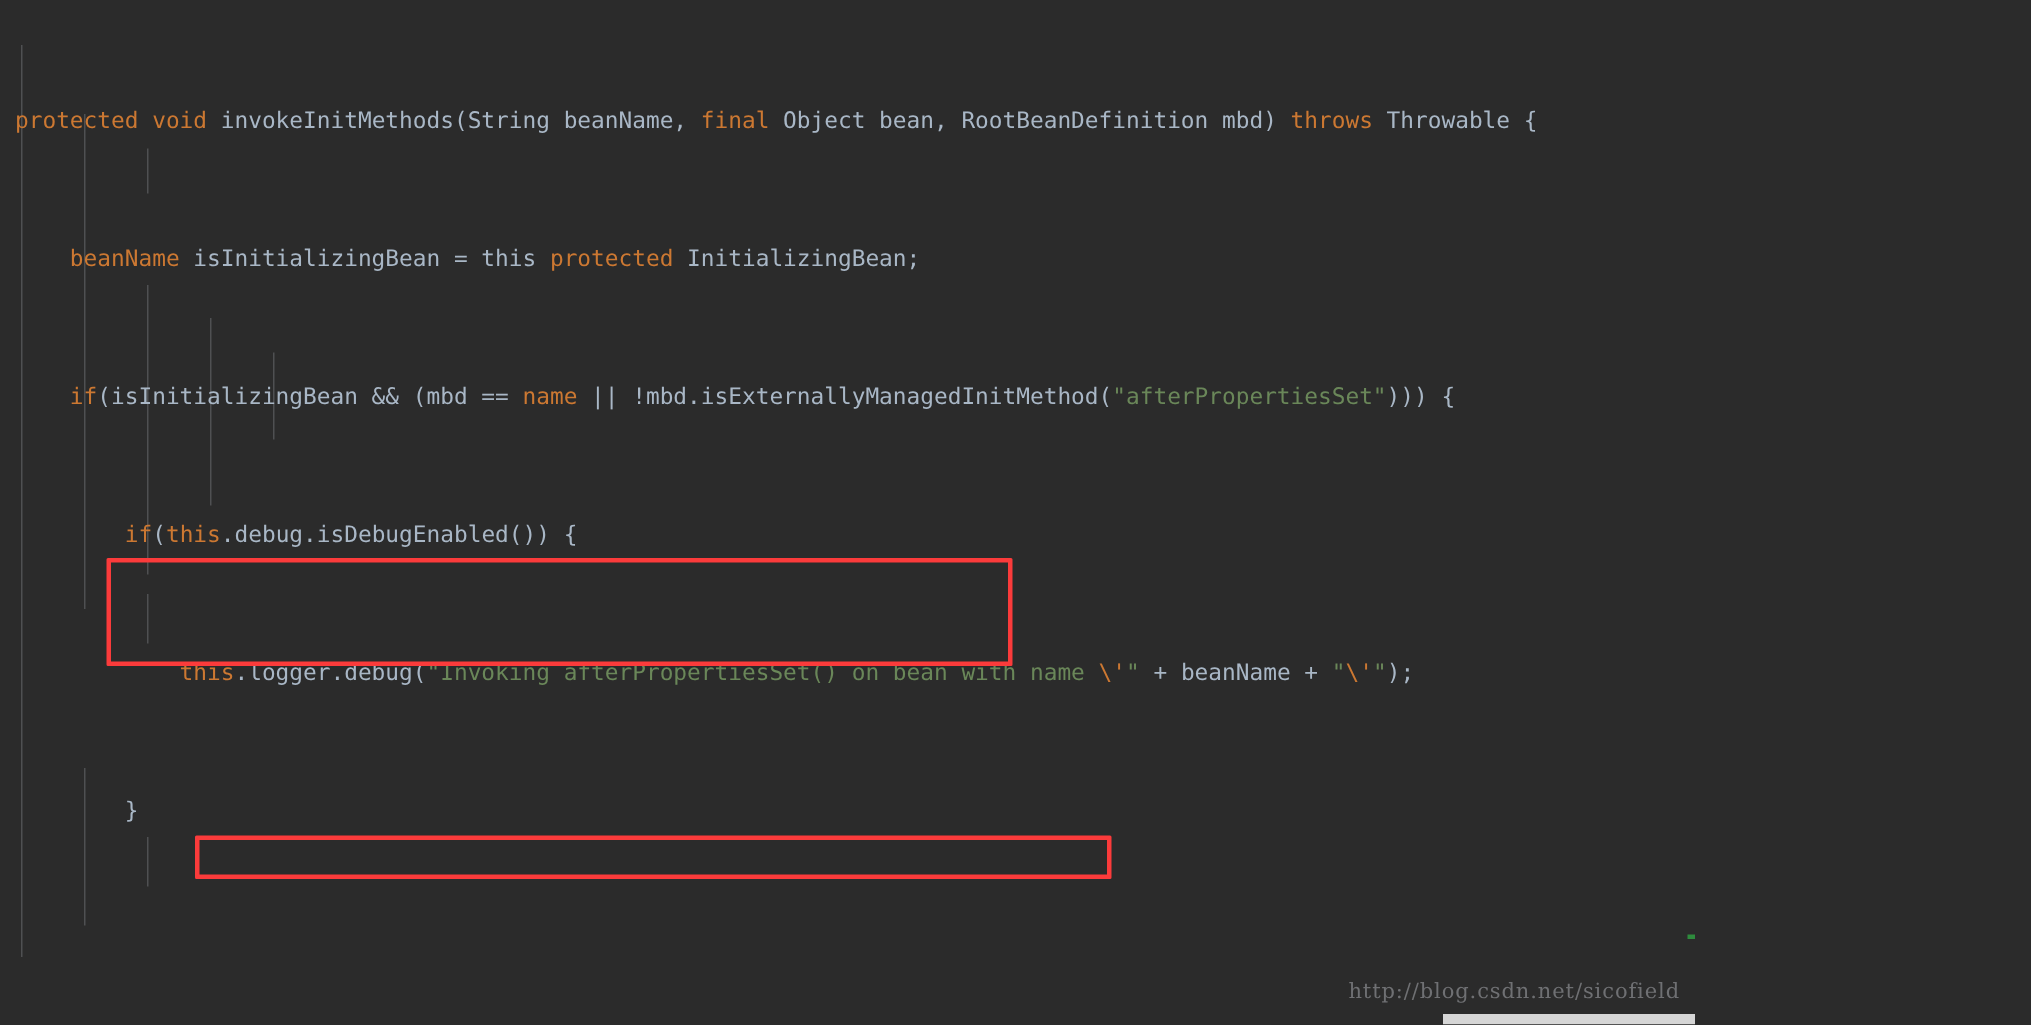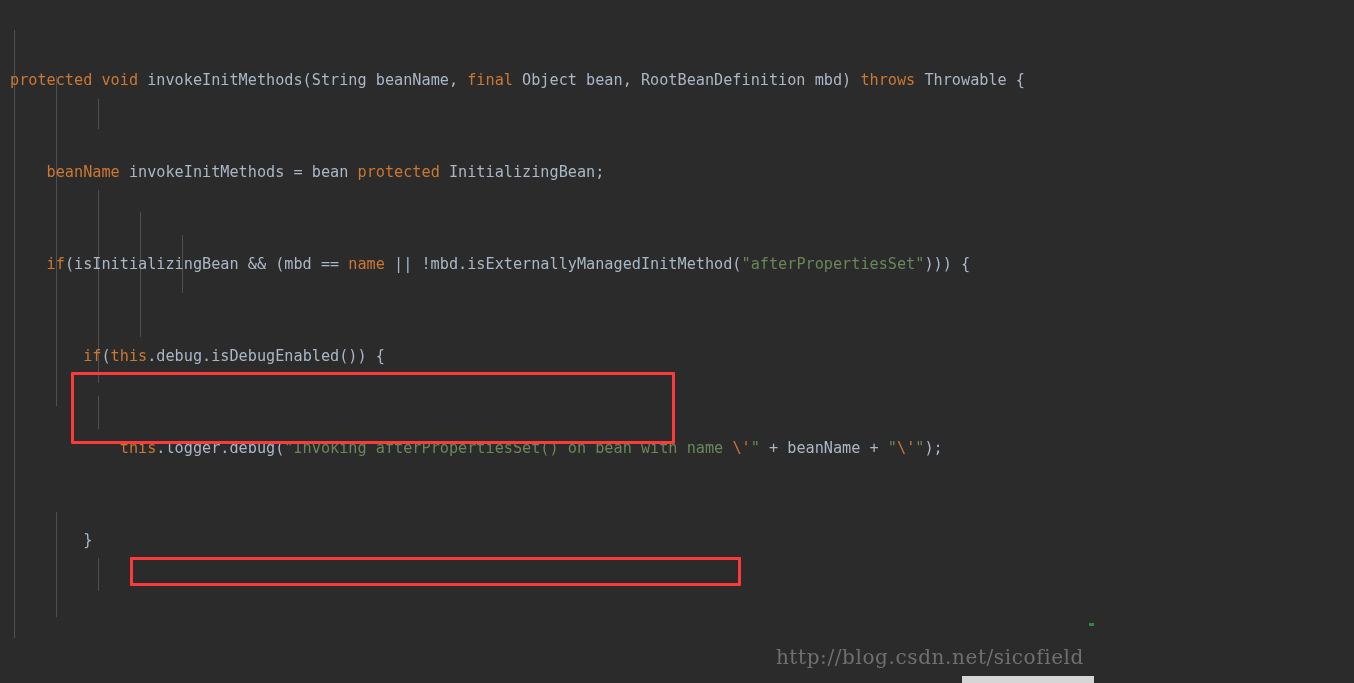--- a/index.html
+++ b/index.html
@@ -13,20 +13,21 @@
     overflow: hidden;
     font-family: "DejaVu Sans Mono", "Liberation Mono", monospace;
   }
 
   #editor {
     position: relative;
     width: 1094px;
     height: 683px;
     background: #2b2b2b;
     overflow: hidden;
+    padding-left: 36px;
   }
 
   
   #code {
     position: absolute;
     left: 0;
     top: 0;
     width: 1354px;
     font-size: 15.2px;
     line-height: 23px;
@@ -73,21 +74,21 @@
     z-index: 6;
     pointer-events: none;
   }
 
   
   #watermark {
     position: absolute;
     right: 10px;
     bottom: 14px;
     font-family: "DejaVu Serif", "Liberation Serif", serif;
-    font-size: 20px;
+    font-size: 14px;
     color: #6f7073;
     letter-spacing: 0.6px;
     z-index: 7;
     white-space: nowrap;
   }
 
   
   #hscroll-track {
     position: absolute;
     left: 0;
@@ -128,21 +129,21 @@
   <div class="guide" style="left:98px;  top:190px; height:193px;"></div>
   <div class="guide" style="left:98px;  top:396px; height:33px;"></div>
   <div class="guide" style="left:98px;  top:558px; height:33px;"></div>
   <div class="guide" style="left:140px; top:212px; height:125px;"></div>
   <div class="guide" style="left:182px; top:235px; height:58px;"></div>
 
   <div id="code">
 
     <div class="line"><span class="kw">protected</span><span class="txt"> </span><span class="kw">void</span><span class="txt"> invokeInitMethods(String beanName, </span><span class="kw">final</span><span class="txt"> Object bean, RootBeanDefinition mbd) </span><span class="kw">throws</span><span class="txt"> Throwable {</span></div>
 
-    <div class="line"><span class="txt">    </span><span class="kw">beanName</span><span class="txt"> invokeInitMethods = bean </span><span class="kw">protected</span><span class="txt"> InitializingBean;</span></div>
+    <div class="line"><span class="txt">    </span><span class="kw">beanName</span><span class="txt"> isInitializingBean = this </span><span class="kw">protected</span><span class="txt"> InitializingBean;</span></div>
 
     <div class="line"><span class="txt">    </span><span class="kw">if</span><span class="txt">(isInitializingBean &amp;&amp; (mbd == </span><span class="kw">name</span><span class="txt"> || !mbd.isExternallyManagedInitMethod(</span><span class="str">"afterPropertiesSet"</span><span class="txt">))) {</span></div>
 
     <div class="line"><span class="txt">        </span><span class="kw">if</span><span class="txt">(</span><span class="kw">this</span><span class="txt">.debug.isDebugEnabled()) {</span></div>
 
     <div class="line"><span class="txt">            </span><span class="kw">this</span><span class="txt">.logger.debug(</span><span class="str">"Invoking afterPropertiesSet() on bean with name </span><span class="kw">\'</span><span class="str">"</span><span class="txt"> + beanName + </span><span class="str">"</span><span class="kw">\'</span><span class="str">"</span><span class="txt">);</span></div>
 
     <div class="line"><span class="txt">        }</span></div>
 
     <div class="line"><span class="txt"> </span></div>

